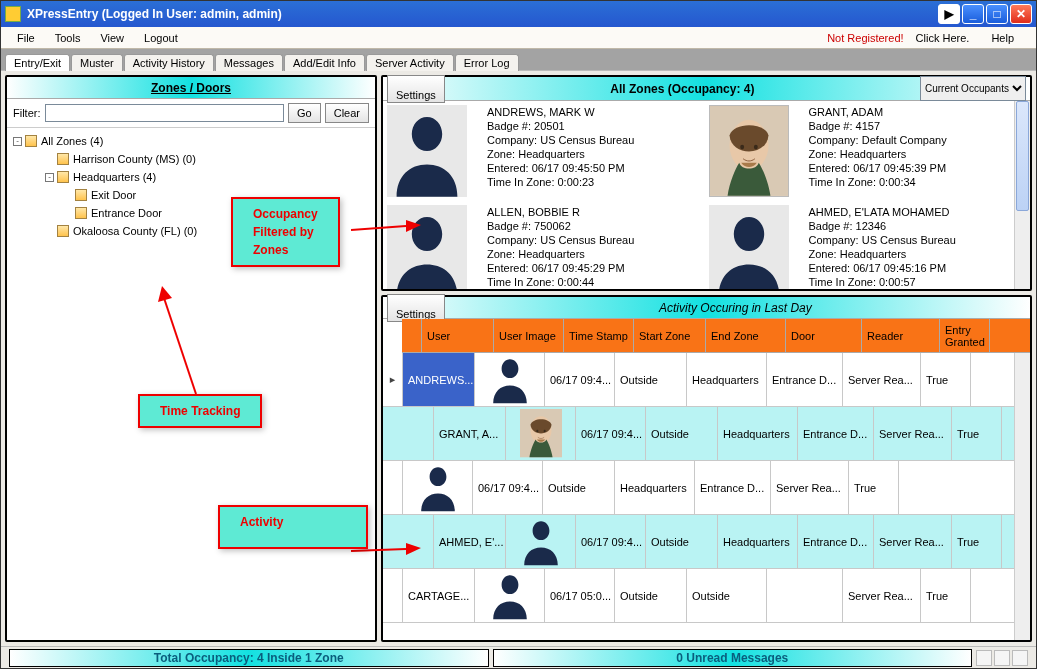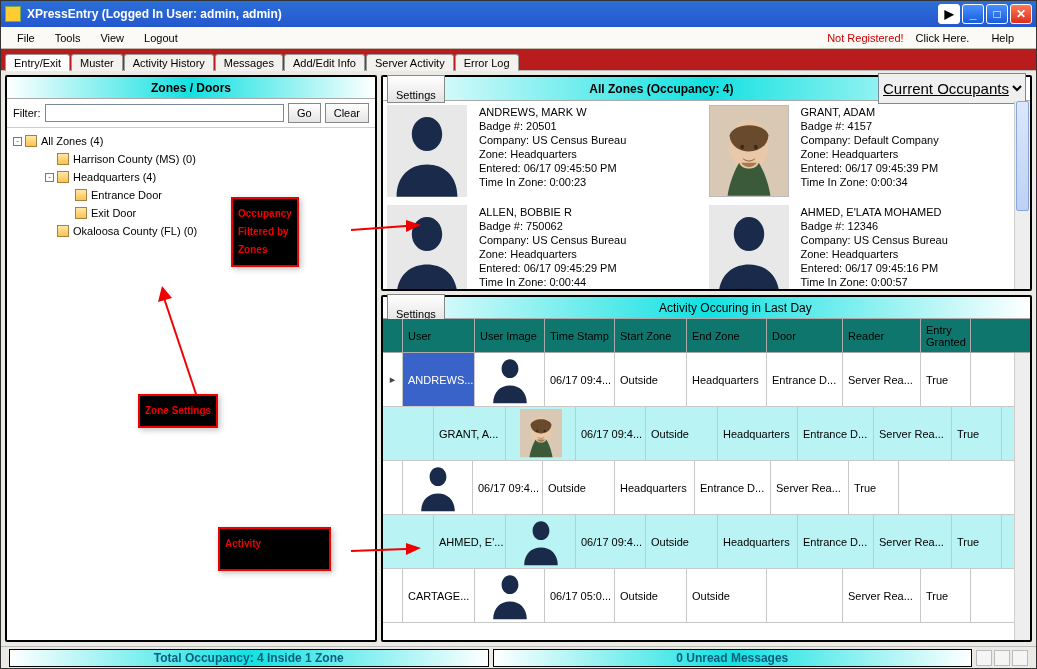--- a/index.html
+++ b/index.html
@@ -55,21 +55,21 @@
   align-items: center;
   padding: 0 6px;
   position: relative;
 }
 .menuitem { padding: 2px 10px; cursor: pointer; }
 .menubar .right { margin-left: auto; display:flex; align-items:center; gap:12px; padding-right:6px; }
 .not-reg { color: #c00; }
 .clickhere { color: #000; cursor:pointer; }
 .tabs {
   height: 22px;
-  background: #b91c1c;
+  background: #a3a3a3;
   border-bottom: 1px solid #bbb;
   display: flex;
   align-items: flex-end;
   padding-left: 4px;
   gap: 0;
 }
 .tab {
   padding: 2px 8px;
   border: 1px solid #999;
   border-bottom: none;
@@ -97,20 +97,21 @@
   display: flex;
   flex-direction: column;
 }
 .pane-head {
   height: 22px;
   background: linear-gradient(to right, #fff 0%, #13e1e1 50%, #fff 100%);
   display: flex; align-items: center; justify-content: center;
   font-weight: bold;
   font-size: 12px;
   border-bottom: 1px solid #aaa;
+  text-decoration: underline;
 }
 .filter-row {
   padding: 4px 6px;
   display: flex; align-items: center; gap: 4px;
   border-bottom: 1px solid #ccc;
   background:#fff;
   justify-content:space-between;
 }
 .filter-row input[type=text] {
   flex: 1; height: 18px; border: 1px solid #7a8a99; padding: 1px 3px; font-size:11px;
@@ -135,30 +136,30 @@
 }
 .occ-head {
   height: 24px;
   background: linear-gradient(to right, #fff 0%, #13e1e1 50%, #fff 100%);
   display:flex; align-items:center;
   padding:0 4px;
   border-bottom:1px solid #aaa;
 }
 .occ-head .title { flex:1; text-align:center; font-weight:bold; font-size:12px;}
 .settingsbtn { padding:13px 8px; border:1px solid #888; background:linear-gradient(#fff,#e4e4e4); cursor:pointer; font-size:11px; height:19px;}
-.occ-head select { height:31px; font-size:15px; border:1px solid #7a8a99;text-decoration:underline;}
+.occ-head select { height:25px; font-size:10px; border:1px solid #7a8a99;}
 .occ-grid {
   flex:1; overflow:hidden; padding:4px;
   display:grid;
   grid-template-columns: 1fr 1fr;
   grid-auto-rows: 96px;
   gap:4px;
   position:relative;
 }
-.occ-card { display:flex; gap:12px; align-items:flex-start;}
+.occ-card { display:flex; gap:20px; align-items:flex-start;}
 .silhouette {
   width:80px; height:92px; background:#e8e8e8;
   display:flex; align-items:flex-end; justify-content:center;
 }
 .silhouette svg { width:76px; height:88px; }
 .photo { width:80px; height:92px; border:1px solid #bbb; background:linear-gradient(#d7c1a7,#e8d9c6);
   display:flex;align-items:center;justify-content:center; overflow:hidden;}
 .photo svg{width:100%;height:100%;}
 .card-text { font-size:11px; line-height:14px;}
 .card-text .nm { font-weight:normal; }
@@ -167,24 +168,24 @@
 
 .act-box {
   border: 2px solid #000; border-radius:2px; background:#fff; flex:1;
   display:flex;flex-direction:column; min-height:0;
 }
 .act-head {
   height: 22px;
   background: linear-gradient(to right, #fff 0%, #13e1e1 50%, #fff 100%);
   display:flex;align-items:center;padding:0 4px;border-bottom:1px solid #aaa;
 }
-.act-head .title{flex:1;text-align:center;font-size:12px;}
+.act-head .title{flex:1;text-align:center;font-size:12px;font-style:italic;}
 .grid { flex:1; overflow:hidden; position:relative;}
 .grid-head {
-  display:flex; background:#0f766e; border-bottom:1px solid #aaa; height:34px;
+  display:flex; background:#f97316; border-bottom:1px solid #aaa; height:34px;margin-left:19px;
 }
 .gh { border-right:1px solid #aaa; padding:3px 5px; font-size:11px; display:flex;align-items:center;}
 .col-sel{width:20px;} .col-user{width:72px;} .col-img{width:70px;}
 .col-ts{width:70px;} .col-sz{width:72px;} .col-ez{width:80px;}
 .col-door{width:76px;} .col-reader{width:78px;} .col-eg{width:50px;}
 .grid-body{overflow-y:auto;position:absolute;top:34px;left:0;right:16px;bottom:0;}
 .grow{display:flex;height:54px;border-bottom:1px solid #c8c8c8;}
 .grow.alt{background:#b9f3f3;padding-left:31px;}
 .gc{border-right:1px solid #c8c8c8;padding:2px 5px;display:flex;align-items:center;font-size:11px;overflow:hidden;white-space:nowrap;text-overflow:ellipsis;}
 .gc.selcol{justify-content:center;color:#444;}
@@ -203,22 +204,22 @@
   flex:1; height:18px; border:1px solid #000;
   background: linear-gradient(to right, #fff 0%, #13e1e1 50%, #fff 100%);
   display:flex;align-items:center;justify-content:center;
   font-weight:bold; color:#0a5e7d; font-size:12px;
 }
 .status-icons{display:flex;gap:2px;align-items:center;}
 .status-icons .ico{width:16px;height:16px;border:1px solid #bbb;background:#f5f5f5;}
 
 
 .callout {
-  position:absolute; background:#000000; border:2px solid #e00;
-  padding:6px 5px; color:#e00; font-weight:bold; font-size:10px;
+  position:absolute; background:#5eead4; border:2px solid #e00;
+  padding:6px 20px; color:#e00; font-weight:bold; font-size:12px;
   box-shadow: 2px 2px 6px rgba(0,0,0,.25);
   pointer-events:none; z-index:50; line-height:18px;
 }
 .arrow { position:absolute; z-index:49; pointer-events:none; }
 .arrow line{stroke:#e00;stroke-width:2;}
 .arrow polygon{fill:#e00;}
 </style>
 </head>
 <body>
 
@@ -279,26 +280,26 @@
             <span>Harrison County (MS) (0)</span>
           </div>
           <div class="tree-item indent2">
             <span class="tree-minus">-</span>
             <span class="tree-ico"></span>
             <span>Headquarters (4)</span>
           </div>
           <div class="tree-item indent3">
             <span style="display:inline-block;width:12px"></span>
             <span class="tree-ico"></span>
-            <span>Entrance Door</span>
+            <span>Exit Door</span>
           </div>
           <div class="tree-item indent3">
             <span style="display:inline-block;width:12px"></span>
             <span class="tree-ico"></span>
-            <span>Exit Door</span>
+            <span>Entrance Door</span>
           </div>
           <div class="tree-item indent2">
             <span style="display:inline-block;width:12px"></span>
             <span class="tree-ico"></span>
             <span>Okaloosa County (FL) (0)</span>
           </div>
         </div>
     </div>
 
     <div class="right-pane">
@@ -510,24 +511,24 @@
       <div class="ico"></div>
     </div>
   </div>
 
   <div class="callout" style="left:230px;top:196px;" id="co1">Occupancy<br>Filtered by<br>Zones</div>
   <svg class="arrow" style="left:350px;top:215px;" width="70" height="30">
     <line x1="0" y1="14" x2="55" y2="10"></line>
       <polygon points="55,4 70,9 55,16"></polygon>
   </svg>
 
-  <div class="callout" style="left:137px;top:393px;" id="co2">Zone Settings</div>
+  <div class="callout" style="left:137px;top:393px;" id="co2">Time Tracking</div>
   <svg class="arrow" style="left:155px;top:285px;" width="60" height="110">
     <line x1="40" y1="108" x2="8" y2="12"></line>
       <polygon points="2,16 6,0 16,12"></polygon>
   </svg>
 
-  <div class="callout" style="left:217px;top:526px;width:113px;height:44px;" id="co3">Activity</div>
+  <div class="callout" style="left:217px;top:504px;width:150px;height:44px;" id="co3">Activity</div>
   <svg class="arrow" style="left:350px;top:540px;" width="70" height="20">
     <line x1="0" y1="10" x2="55" y2="8"></line>
       <polygon points="55,2 70,7 55,14"></polygon>
   </svg>
 </div>
 
 </body></html>

